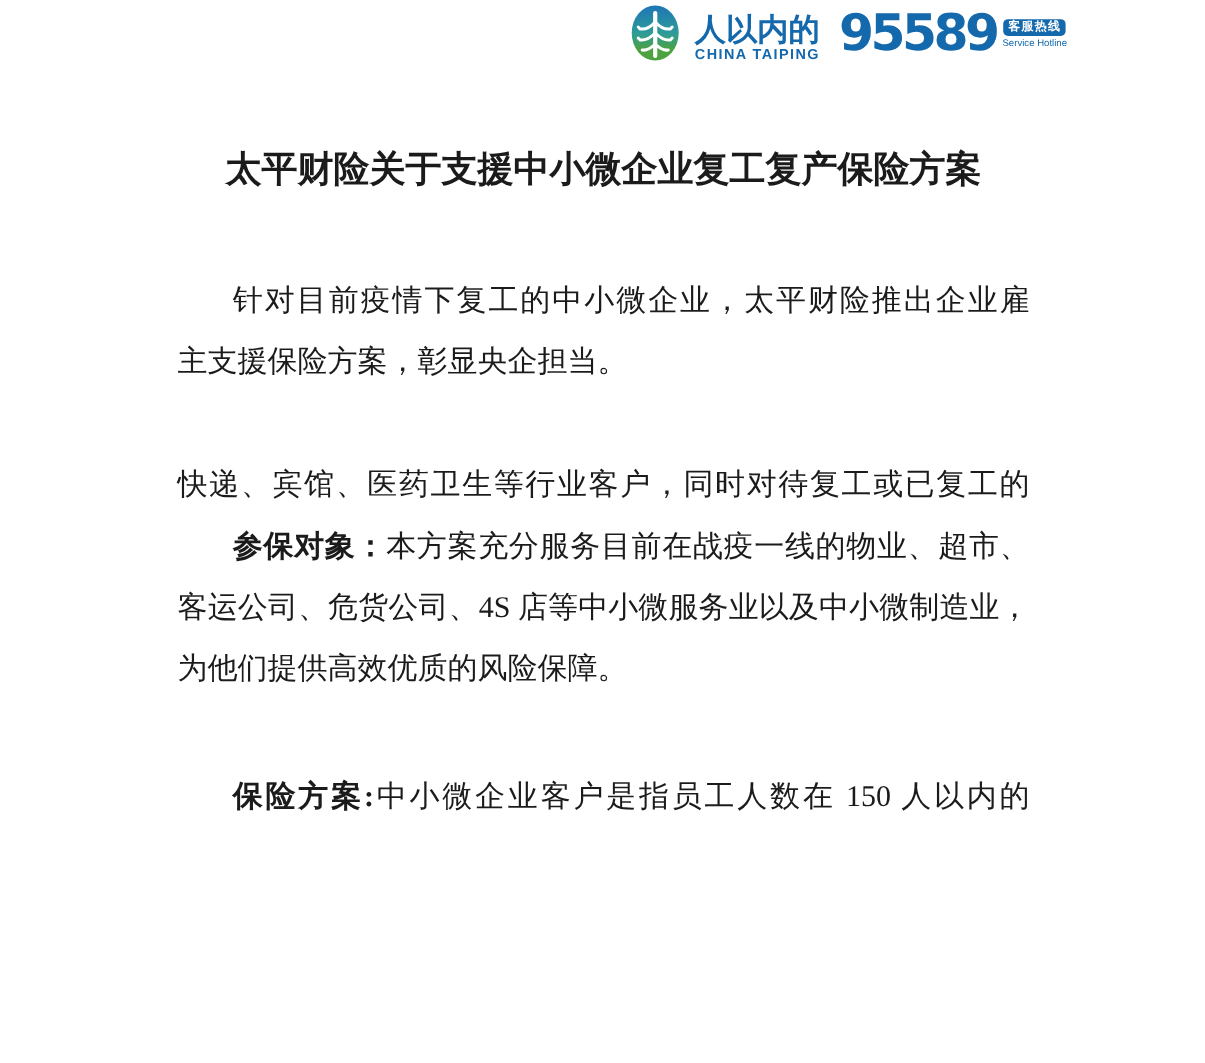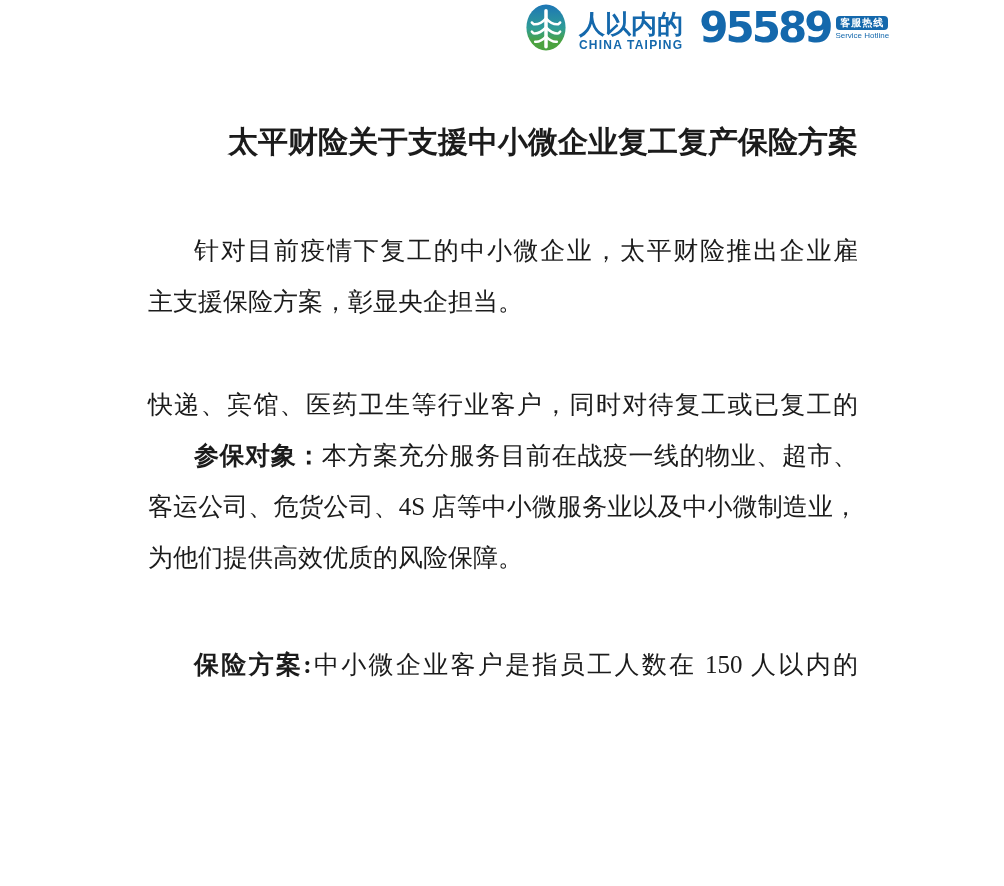--- a/index.html
+++ b/index.html
@@ -47,21 +47,21 @@
   }
   .hotline-badge-sub{
     display:block;color:var(--brand-blue);
     font-family:"Liberation Sans","DejaVu Sans",sans-serif;
     font-size:8px;line-height:9px;margin-top:1px;white-space:nowrap;
   }
   
   .doc{margin-left:148px;width:710px;padding-top:122px;}
   .doc-title{
     margin:0;font-size:30px;line-height:39px;font-weight:bold;
-    text-align:right;letter-spacing:0;
+    text-align:center;letter-spacing:0;
   }
   .para{margin:0;}
   .para-1{margin-top:64px;}
   .para-2{margin-top:52px;}
   .para-3{margin-top:56px;}
   .line{font-size:25px;line-height:51px;white-space:normal;}
   .j{text-align:justify;text-align-last:justify;}
   .indent{text-indent:46px;}
   .lbl{font-weight:bold;}
 </style>

